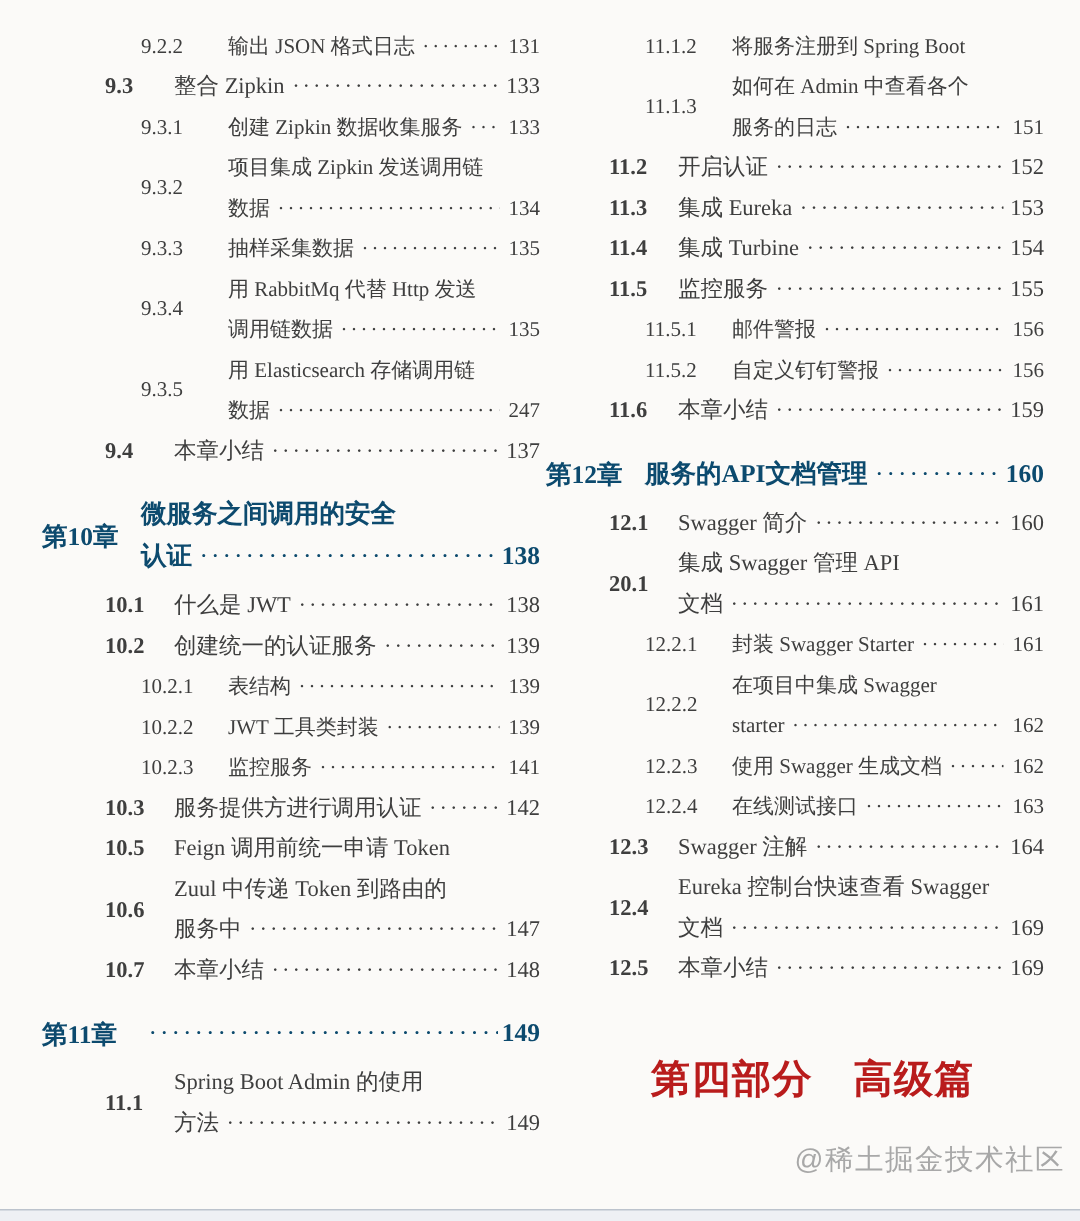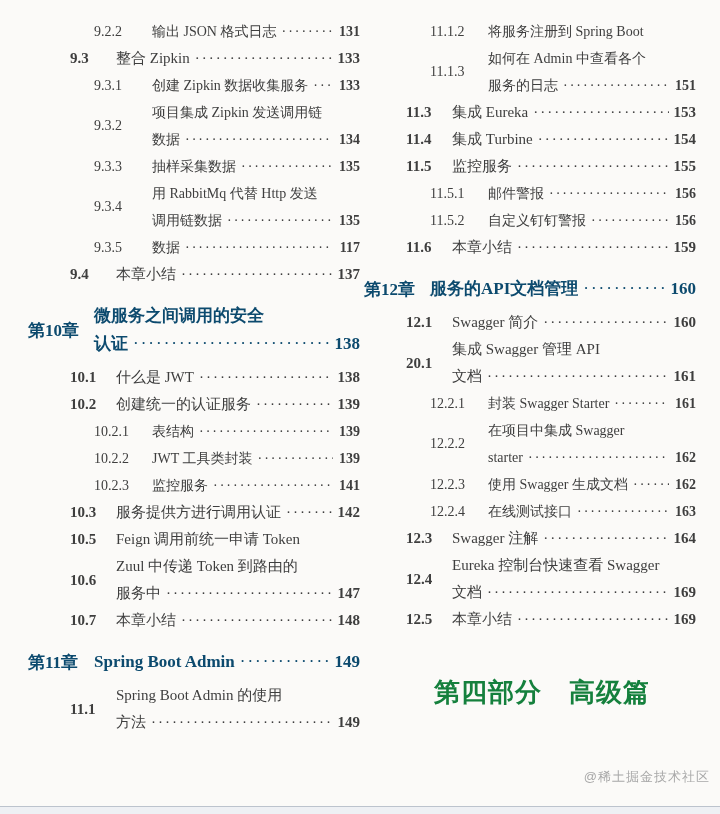--- a/index.html
+++ b/index.html
@@ -59,41 +59,41 @@
   }
   .leader::after {
     content: "····································································································";
     letter-spacing: 2px;
     font-weight: normal;
   }
   .pg {
     flex: 0 0 auto;
     min-width: 24px;
     text-align: right;
-    font-weight: bold;
+    font-weight: normal;
   }
   .entry.chapter .pg { font-weight: bold; }
 
   
   .part-heading {
     margin-top: 42px;
     padding-left: 70px;
     font-size: 26px;
     font-weight: bold;
-    color: #15803d;
+    color: #b91c1c;
     letter-spacing: 1px;
     white-space: nowrap;
   }
 
   
   .watermark {
     position: absolute;
     right: 10px;
     bottom: 28px;
-    font-size: 13px;
+    font-size: 19px;
     color: #a8a8a8;
     font-family: "Liberation Sans", "DejaVu Sans", sans-serif;
     letter-spacing: 1px;
   }
 
   
   .bottom-strip {
     position: absolute;
     left: 0; right: 0; bottom: 0;
     height: 7px;
@@ -171,23 +171,26 @@
                 <span class="txt">调用链数据</span>
                 <span class="leader"></span>
                 <span class="pg">135</span>
               </div>
             </div>
           </div>
           <div class="entry sub">
             <span class="num">9.3.5</span>
             <div class="content">
               <div class="line">
+                <span class="txt">用 Elasticsearch 存储调用链</span>
+              </div>
+              <div class="line">
                 <span class="txt">数据</span>
                 <span class="leader"></span>
-                <span class="pg">117</span>
+                <span class="pg">247</span>
               </div>
             </div>
           </div>
           <div class="entry sec">
             <span class="num">9.4</span>
             <div class="content">
               <div class="line">
                 <span class="txt">本章小结</span>
                 <span class="leader"></span>
                 <span class="pg">137</span>
@@ -295,21 +298,20 @@
                 <span class="txt">本章小结</span>
                 <span class="leader"></span>
                 <span class="pg">148</span>
               </div>
             </div>
           </div>
           <div class="entry chapter">
             <span class="num">第11章</span>
             <div class="content">
               <div class="line">
-                <span class="txt">Spring Boot Admin</span>
                 <span class="leader"></span>
                 <span class="pg">149</span>
               </div>
             </div>
           </div>
           <div class="entry sec">
             <span class="num">11.1</span>
             <div class="content">
               <div class="line">
                 <span class="txt">Spring Boot Admin 的使用</span>
@@ -340,20 +342,30 @@
                 <span class="txt">如何在 Admin 中查看各个</span>
               </div>
               <div class="line">
                 <span class="txt">服务的日志</span>
                 <span class="leader"></span>
                 <span class="pg">151</span>
               </div>
             </div>
           </div>
           <div class="entry sec">
+            <span class="num">11.2</span>
+            <div class="content">
+              <div class="line">
+                <span class="txt">开启认证</span>
+                <span class="leader"></span>
+                <span class="pg">152</span>
+              </div>
+            </div>
+          </div>
+          <div class="entry sec">
             <span class="num">11.3</span>
             <div class="content">
               <div class="line">
                 <span class="txt">集成 Eureka</span>
                 <span class="leader"></span>
                 <span class="pg">153</span>
               </div>
             </div>
           </div>
           <div class="entry sec">

